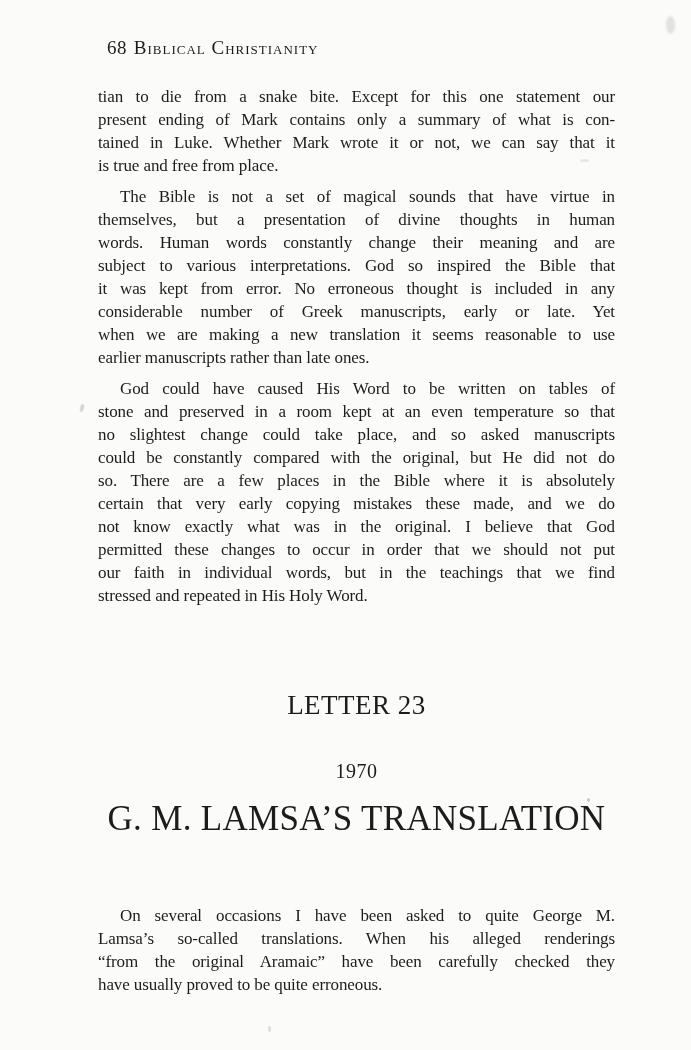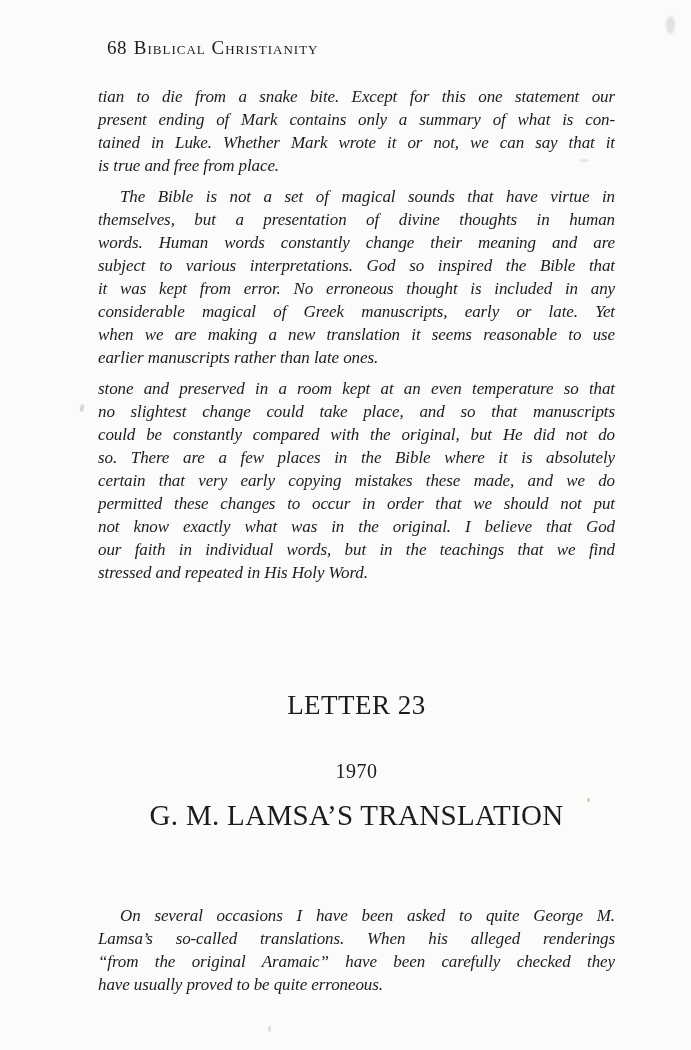--- a/index.html
+++ b/index.html
@@ -32,41 +32,41 @@
     font-variant: small-caps;
     letter-spacing: 1px;
   }
   .text-col {
     position: absolute;
     left: 98px;
     width: 517px;
   }
   #paras-top { top: 85px; }
   #paras-bottom { top: 904px; }
-  .paragraph { margin: 0 0 8px 0; font-style: italic; }
+  .paragraph { margin: 0 0 8px 0; }
   .paragraph:last-child { margin-bottom: 0; }
   .line {
     font-size: 17px;
     line-height: 23px;
     letter-spacing: -0.1px;
     text-align: justify;
     text-align-last: justify;
     white-space: normal;
   }
   .line.last { text-align-last: left; }
   .line.indent { text-indent: 22px; }
   .section-heading {
     position: absolute;
     left: 98px;
     width: 517px;
     text-align: center;
   }
   #section-kicker { top: 690px; font-size: 27px; letter-spacing: 0.5px; }
   #section-year   { top: 760px; font-size: 20px; letter-spacing: 0.5px; }
-  #section-title  { top: 799px; font-size: 29px; letter-spacing: 0.3px; white-space: nowrap; }
+  #section-title  { top: 799px; font-size: 35px; letter-spacing: 0.3px; white-space: nowrap; }
   .scan-artifact {
     position: absolute;
     border-radius: 50%;
     pointer-events: none;
   }
   .a1 { top: 16px;  left: 666px; width: 9px;  height: 18px; background: rgba(125,125,125,0.20); filter: blur(1px); }
   .a2 { top: 404px; left: 80px;  width: 4px;  height: 8px;  background: rgba(110,110,110,0.25); transform: rotate(15deg); }
   .a3 { top: 798px; left: 587px; width: 3px;  height: 4px;  background: rgba(150,140,90,0.45); }
   .a4 { top: 1026px; left: 268px; width: 3px; height: 6px;  background: rgba(120,120,120,0.22); }
   .a5 { top: 159px; left: 580px; width: 9px;  height: 3px;  background: rgba(130,130,130,0.16); filter: blur(0.5px); }
@@ -86,32 +86,33 @@
         <div class="line">present ending of Mark contains only a summary of what is con-</div>
         <div class="line">tained in Luke. Whether Mark wrote it or not, we can say that it</div>
         <div class="line last">is true and free from place.</div>
       </div>
       <div class="paragraph">
         <div class="line indent">The Bible is not a set of magical sounds that have virtue in</div>
         <div class="line">themselves, but a presentation of divine thoughts in human</div>
         <div class="line">words. Human words constantly change their meaning and are</div>
         <div class="line">subject to various interpretations. God so inspired the Bible that</div>
         <div class="line">it was kept from error. No erroneous thought is included in any</div>
-        <div class="line">considerable magical of Greek manuscripts, early or late. Yet</div>
+        <div class="line">considerable number of Greek manuscripts, early or late. Yet</div>
         <div class="line">when we are making a new translation it seems reasonable to use</div>
         <div class="line last">earlier manuscripts rather than late ones.</div>
       </div>
       <div class="paragraph">
+        <div class="line indent">God could have caused His Word to be written on tables of</div>
         <div class="line">stone and preserved in a room kept at an even temperature so that</div>
-        <div class="line">no slightest change could take place, and so that manuscripts</div>
+        <div class="line">no slightest change could take place, and so asked manuscripts</div>
         <div class="line">could be constantly compared with the original, but He did not do</div>
         <div class="line">so. There are a few places in the Bible where it is absolutely</div>
         <div class="line">certain that very early copying mistakes these made, and we do</div>
+        <div class="line">not know exactly what was in the original. I believe that God</div>
         <div class="line">permitted these changes to occur in order that we should not put</div>
-        <div class="line">not know exactly what was in the original. I believe that God</div>
         <div class="line">our faith in individual words, but in the teachings that we find</div>
         <div class="line last">stressed and repeated in His Holy Word.</div>
       </div>
     </div>
 
   <div class="section-heading" id="section-kicker">LETTER 23</div>
 
   <div class="section-heading" id="section-year">1970</div>
 
   <div class="section-heading" id="section-title">G. M. LAMSA’S TRANSLATION</div>

